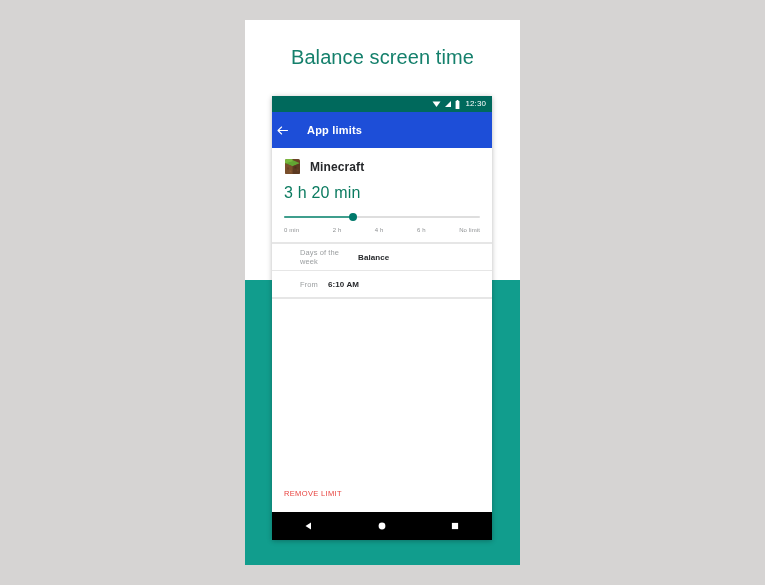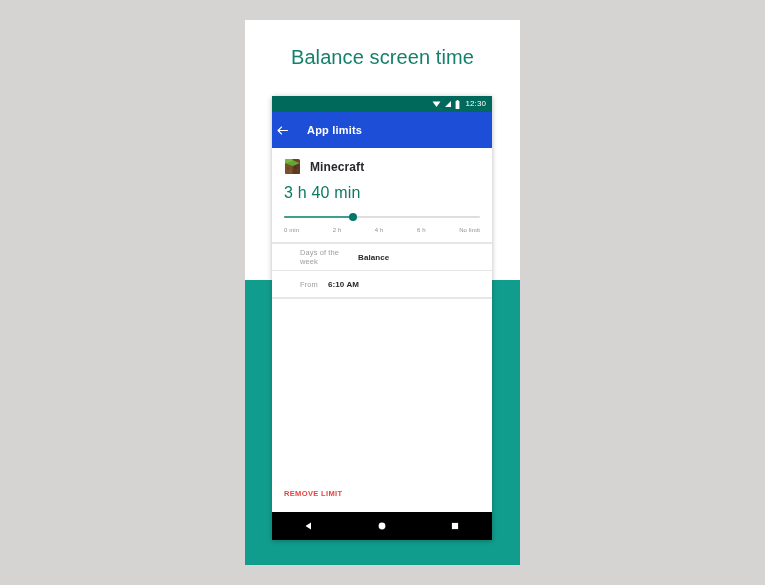--- a/index.html
+++ b/index.html
@@ -219,21 +219,21 @@
   .sched-row .sched-label.w-days { width: 58px; }
   .sched-row .sched-label.w-from { width: 28px; }
   .sched-row .sched-label.w-to   { width: 26px; }
 
   .spacer { flex: 1 1 auto; }
 
   .remove-limit {
     padding: 0 12px 14px 12px;
     font-size: 7.5px;
     color: #e8433f;
-    font-weight: bold;
+    font-weight: normal;
     letter-spacing: 0.35px;
     cursor: pointer;
   }
 
   
   .nav-bar {
     height: 28px;
     background: #000000;
     display: flex;
     align-items: center;
@@ -287,21 +287,21 @@
             <path d="M1 5.2 L8.5 8.2 L8.5 16 L2.5 16 Q1 16 1 14.5 Z" fill="#7a4f2c"></path>
             <rect x="3" y="9.5" width="2" height="2" fill="#6b4327"></rect>
             <rect x="10.5" y="8.5" width="2" height="2" fill="#4d301c"></rect>
             <rect x="5.5" y="12.5" width="1.8" height="1.8" fill="#8a5b34"></rect>
             <rect x="12.8" y="11.5" width="1.8" height="1.8" fill="#6b4327"></rect>
           </svg>
         </span>
         <span class="app-name">Minecraft</span>
       </div>
 
-      <div class="limit-value">3 h 40 min</div>
+      <div class="limit-value">3 h 20 min</div>
 
       <div class="slider-wrap">
         <div class="slider-track">
           <div class="slider-fill"></div>
           <div class="slider-thumb"></div>
         </div>
         <div class="slider-labels">
           <span>0 min</span>
           <span>2 h</span>
           <span>4 h</span>

